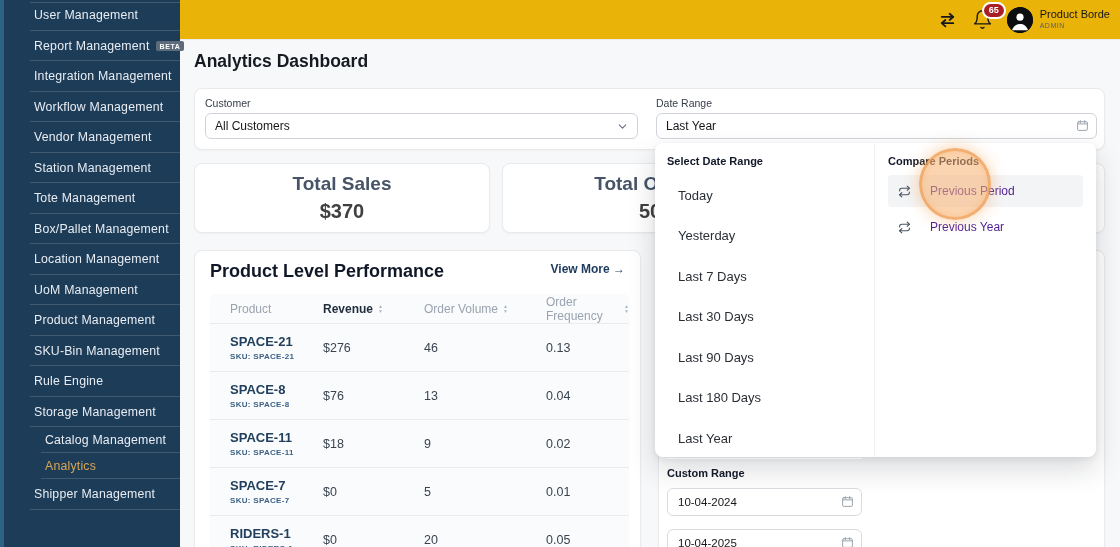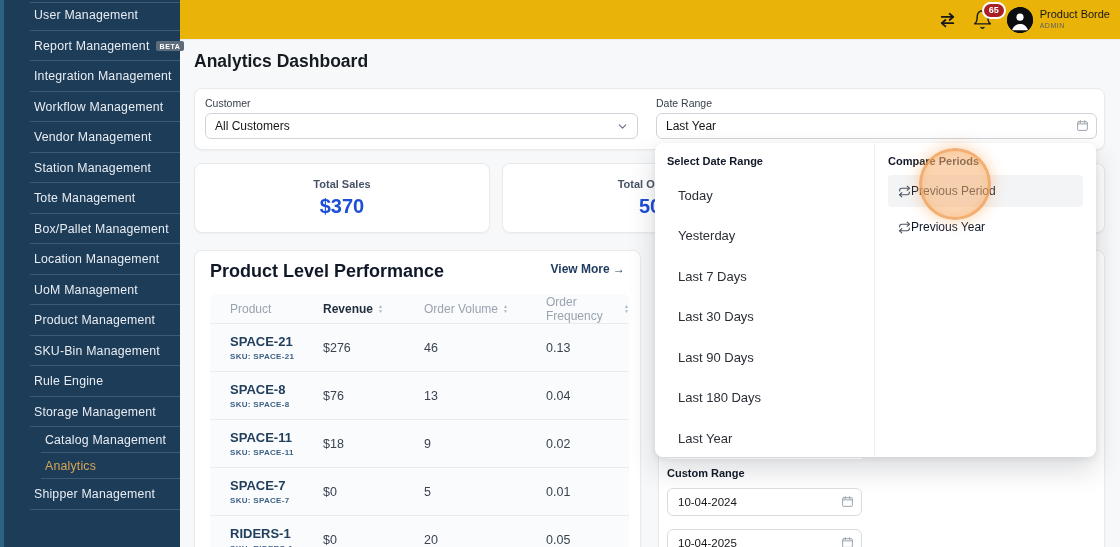--- a/index.html
+++ b/index.html
@@ -47,22 +47,22 @@
   .group-date { left:461px; width:441px; }
   .text-input { width:100%; height:26px; border:1px solid #cfd4da; border-radius:6px; background:#fff; font-size:12px; color:#15171a; padding:0 26px 0 9px; font-family:"Liberation Sans", sans-serif; outline:none; }
   .input-wrap { position:relative; }
   .input-wrap .cal { position:absolute; right:8px; top:6px; cursor:pointer; }
 
   
   .stat-card { position:absolute; top:123px; height:70px; display:flex; flex-direction:column; align-items:center; justify-content:center; gap:5px; }
   .stat-1 { left:14px; width:296px; }
   .stat-2 { left:322px; width:296px; }
   .stat-3 { left:630px; width:295px; }
-  .stat-label { font-size:11px; font-weight:600; color:#475467; }
-  .stat-value { font-size:20px; font-weight:bold; color:#1d4ed8; }
+  .stat-label { font-size:19px; font-weight:600; color:#475467; }
+  .stat-value { font-size:20px; font-weight:bold; color:#404040; }
 
   
   .perf-card { position:absolute; left:14px; top:210px; width:447px; height:380px; }
   .right-card { position:absolute; left:478px; top:210px; width:447px; height:380px; }
   .perf-title { position:absolute; left:15px; top:10px; font-size:18px; font-weight:bold; color:#101828; }
   .view-more { position:absolute; right:15px; top:11px; font-size:12px; font-weight:bold; color:#1e3a5f; cursor:pointer; }
 
   .table-wrap { position:absolute; left:15px; top:43px; width:419px; background:#fafbfc; border-radius:6px; }
   .t-row { display:flex; align-items:center;gap:12px; }
   .t-head { height:29px; }
@@ -82,21 +82,21 @@
   .dropdown { position:absolute; left:475px; top:103px; width:441px; height:314px; background:#fff; border-radius:8px; box-shadow:0 12px 28px rgba(16,24,40,.16), 0 2px 6px rgba(16,24,40,.08); z-index:10; display:flex; }
   .dd-left { width:220px; border-right:1px solid #eef0f2; padding:12px; }
   .dd-right { flex:1; padding:12px 13px; }
   .dd-title { font-size:11px; font-weight:bold; color:#111827; }
   .dd-opt { height:24.5px; display:flex; align-items:center; padding-left:11px; font-size:13px; color:#2a2f36; border-radius:4px; cursor:pointer;margin-top:16px; }
   .dd-opts { margin-top:4px; }
   .dd-div { height:1px; background:#eceef1; margin:7px 0 8px; }
   .dd-input-wrap { position:relative; margin-top:9px; }
   .dd-input { width:100%; height:28px; border:1px solid #d8dce1; border-radius:6px; font-size:11.5px; color:#15171a; padding:0 26px 0 10px; font-family:"Liberation Sans", sans-serif; outline:none; background:#fff; }
   .dd-input-wrap .cal { position:absolute; right:8px; top:7px; cursor:pointer; }
-  .cmp-row { height:32px; display:flex; align-items:center; gap:0; padding:0 10px; border-radius:4px; font-size:12px; color:#0f172a; cursor:pointer; margin-top:8px; }
+  .cmp-row { height:32px; display:flex; align-items:center; gap:19px; padding:0 10px; border-radius:4px; font-size:12px; color:#4c1d95; cursor:pointer; margin-top:8px; }
   .cmp-row.hover { background:#f3f4f6; }
   .cmp-row + .cmp-row { margin-top:4px; }
 
   
   .click-circle { position:absolute; left:739px; top:108px; width:72px; height:72px; border-radius:50%; background:rgba(248,178,115,.55); border:3px solid rgba(238,150,70,.6); box-shadow:0 0 14px 2px rgba(246,168,95,.45), inset 0 0 10px rgba(246,168,95,.35); z-index:20; pointer-events:none; }
 
   svg { display:block; }
 </style>
 </head>
 <body>

